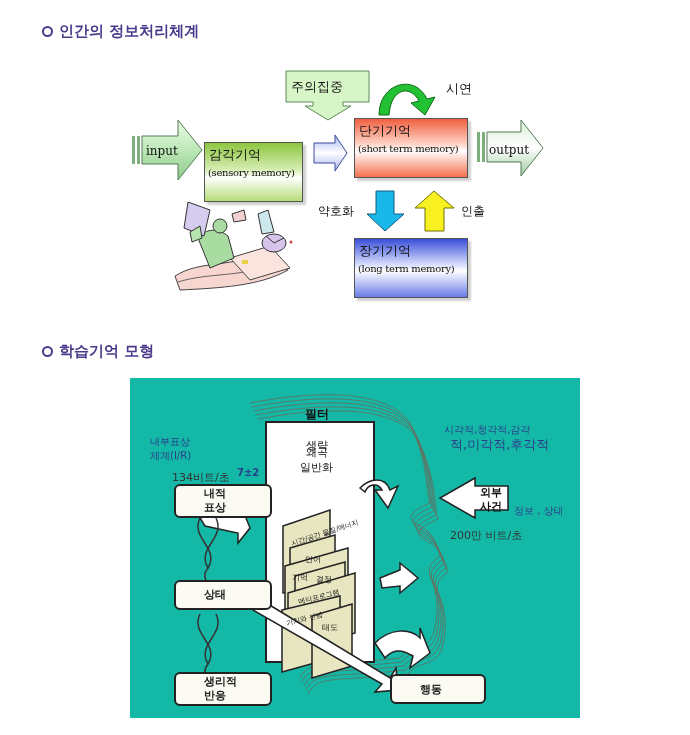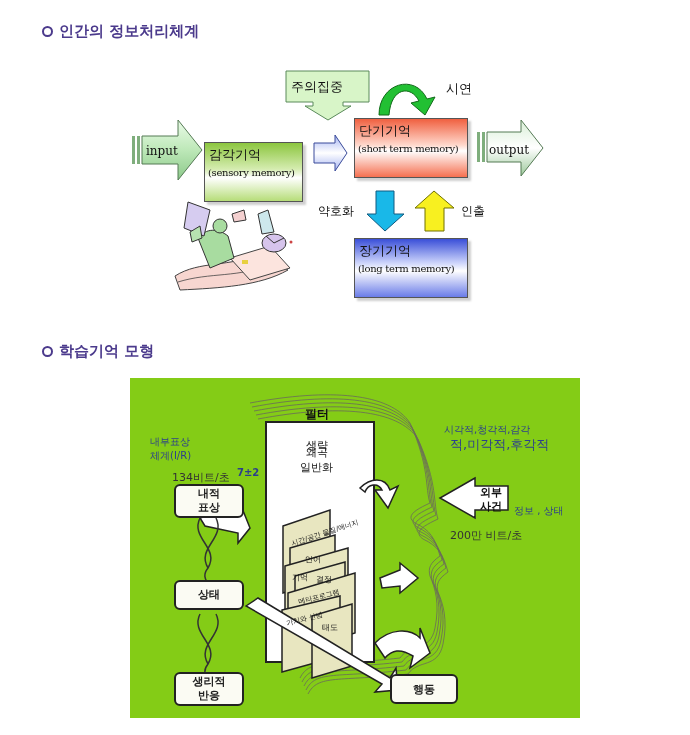--- a/index.html
+++ b/index.html
@@ -9,22 +9,22 @@
                    color:#4b3a8c; display:flex; align-items:center; gap:6px; }
   .bullet { width:7px; height:7px; border:2.5px solid #4b3a8c; border-radius:50%; display:inline-block; }
   .abs { position:absolute; }
   .box { position:absolute; border:1px solid #555; box-shadow:3px 3px 2px #cfcfcf;
          font-family:"DejaVu Serif", serif; color:#111; }
   .box .ko { font-size:13px; display:block; padding:3px 0 0 4px; }
   .box .en { font-size:10px; display:block; padding:3px 0 0 3px; letter-spacing:-0.3px; }
   .lbl { position:absolute; font-size:12px; color:#111; }
   .serif { font-family:"DejaVu Serif", serif; }
   .bbox { position:absolute; border:2px solid #222; border-radius:6px; background:#fbfbf3;
-          font-size:11px; font-weight:bold; text-align:center; line-height:14px;
-          display:flex; flex-direction:column; justify-content:center; color:#222; }
+          font-size:11px; font-weight:bold; text-align:left; line-height:14px;
+          display:flex; flex-direction:column; justify-content:center; color:#222;padding-left:28px; }
   .blue { color:#2c3f8c; }
 </style>
 </head>
 <body>
 
 <div class="section-title" style="top:22px;">
   <span class="bullet"></span>
   <span>인간의 정보처리체계</span>
 </div>
 
@@ -120,21 +120,21 @@
     <rect x="72" y="62" width="6" height="4" fill="#e8d040"></rect>
     <circle cx="121" cy="44" r="1.5" fill="#c44"></circle>
   </svg>
 </div>
 
 <div class="section-title" style="top:342px;justify-content:center;">
   <span class="bullet"></span>
   <span>학습기억 모형</span>
 </div>
 
-<div class="abs" style="left:130px;top:378px;width:450px;height:340px;background:#84cc16;">
+<div class="abs" style="left:130px;top:378px;width:450px;height:340px;background:#14b8a6;">
   <svg class="abs" style="left:0;top:0;" width="450" height="340">
 
     <g fill="none" stroke="#6a6a5a" stroke-width="0.8">
       <path d="M120 25 C200 10, 260 15, 280 45 C300 90, 295 110, 300 125 C285 132, 275 138, 285 145 C300 152, 305 160, 310 178 C300 185, 298 190, 300 198 C305 210, 310 225, 305 250 C300 275, 280 265, 270 280 C200 288, 180 280, 170 300"></path>
       <path d="M122 29 C202 14, 262 19, 282 49 C302 94, 297 114, 302 129 C287 136, 277 142, 287 149 C302 156, 307 164, 312 182 C302 189, 300 194, 302 202 C307 214, 312 229, 307 254 C302 279, 282 269, 272 284 C202 292, 182 284, 172 304"></path>
       <path d="M124 33 C204 18, 264 23, 284 53 C304 98, 299 118, 304 133 C289 140, 279 146, 289 153 C304 160, 309 168, 314 186 C304 193, 302 198, 304 206 C309 218, 314 233, 309 258 C304 283, 284 273, 274 288 C204 296, 184 288, 174 308"></path>
       <path d="M126 37 C206 22, 266 27, 286 57 C306 102, 301 122, 306 137 C291 144, 281 150, 291 157 C306 164, 311 172, 316 190 C306 197, 304 202, 306 210 C311 222, 316 237, 311 262 C306 287, 286 277, 276 292 C206 300, 186 292, 176 312"></path>
       <path d="M128 41 C208 26, 268 31, 288 61 C308 106, 303 126, 308 141 C293 148, 283 154, 293 161 C308 168, 313 176, 318 194 C308 201, 306 206, 308 214 C313 226, 318 241, 313 266 C308 291, 288 281, 278 296 C208 304, 188 296, 178 316"></path>
     </g>
 

